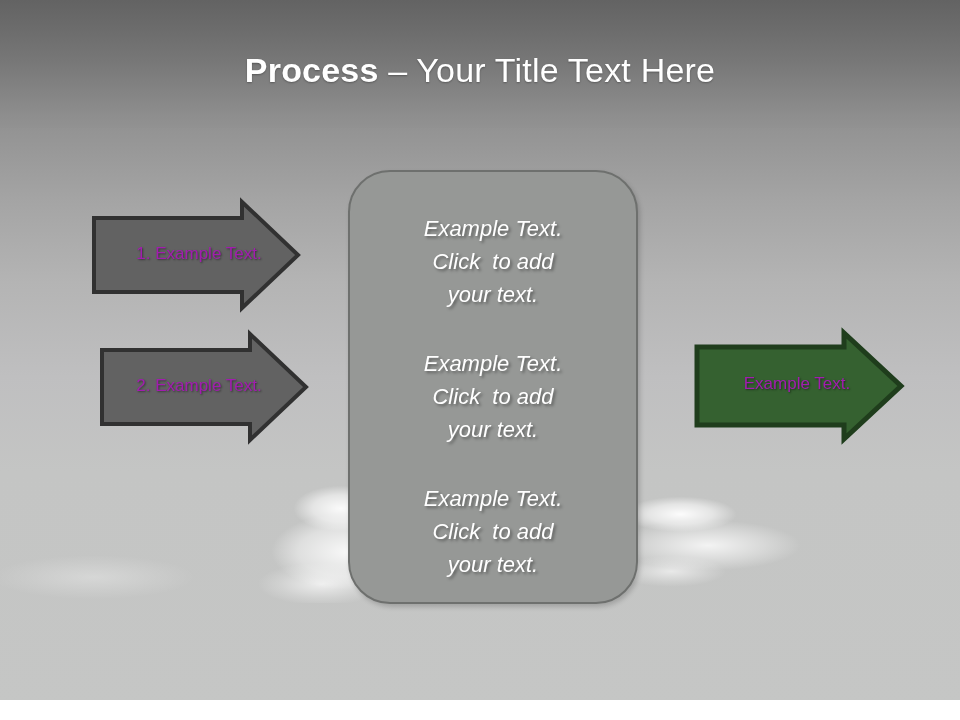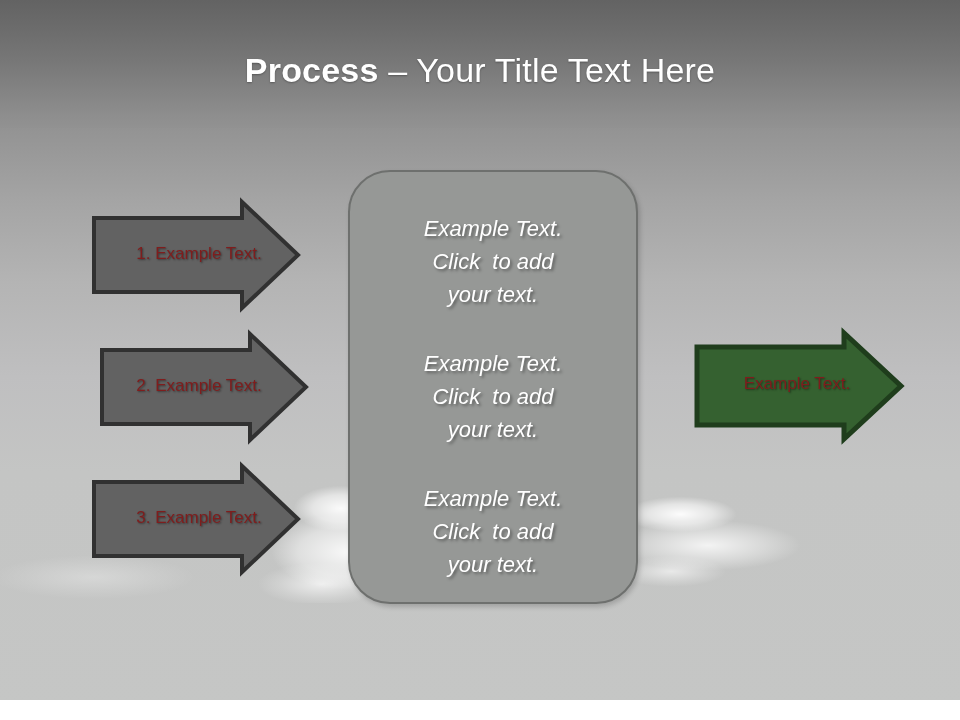--- a/index.html
+++ b/index.html
@@ -99,21 +99,21 @@
   .title .t-strong { font-weight: bold; }
   .title .t-rest   { font-weight: normal; }
 
   
   .arrow {
     position: absolute;
   }
   .arrow svg { display: block; overflow: visible; }
   .arrow-label {
     position: absolute;
-    color: #7f1d1d;
+    color: #a21caf;
     font-size: 17px;
     line-height: 20px;
     white-space: nowrap;
     text-shadow: 1px 1px 2px rgba(0,0,0,.45);
   }
 
   .arrow-gray-1 { left: 92px; top: 198px; }
   .arrow-gray-2 { left: 92px; top: 330px; padding-left: 8px; }
   .arrow-gray-3 { left: 92px; top: 462px; }
   .arrow-gray-1 .arrow-label,
@@ -184,26 +184,20 @@
     <span class="arrow-label">1. Example Text.</span>
   </div>
 
   <div class="arrow arrow-gray-2">
     <svg width="208" height="114" viewBox="0 0 208 114">
       <polygon points="2,20 150,20 150,4 206,57 150,110 150,94 2,94" fill="#626262" stroke="#313131" stroke-width="4" stroke-linejoin="miter"></polygon>
     </svg>
     <span class="arrow-label">2. Example Text.</span>
   </div>
 
-  <div class="arrow arrow-gray-3">
-    <svg width="208" height="114" viewBox="0 0 208 114">
-      <polygon points="2,20 150,20 150,4 206,57 150,110 150,94 2,94" fill="#626262" stroke="#313131" stroke-width="4" stroke-linejoin="miter"></polygon>
-    </svg>
-    <span class="arrow-label">3. Example Text.</span>
-  </div>
 
   <div class="panel">
     <div class="panel-text">
 
       <div class="panel-block">
         <span class="pl">Example Text.</span>
         <span class="pl">Click  to add</span>
         <span class="pl">your text.</span>
       </div>
 

